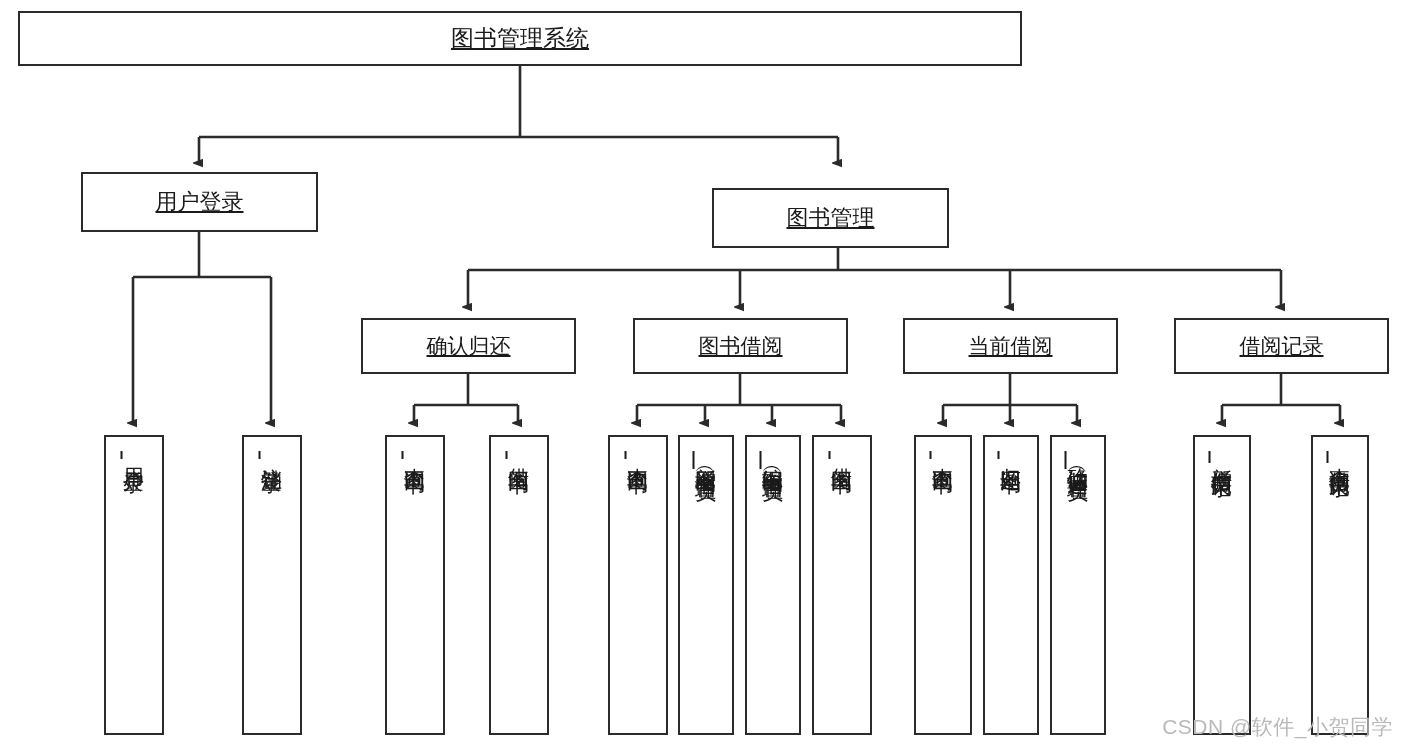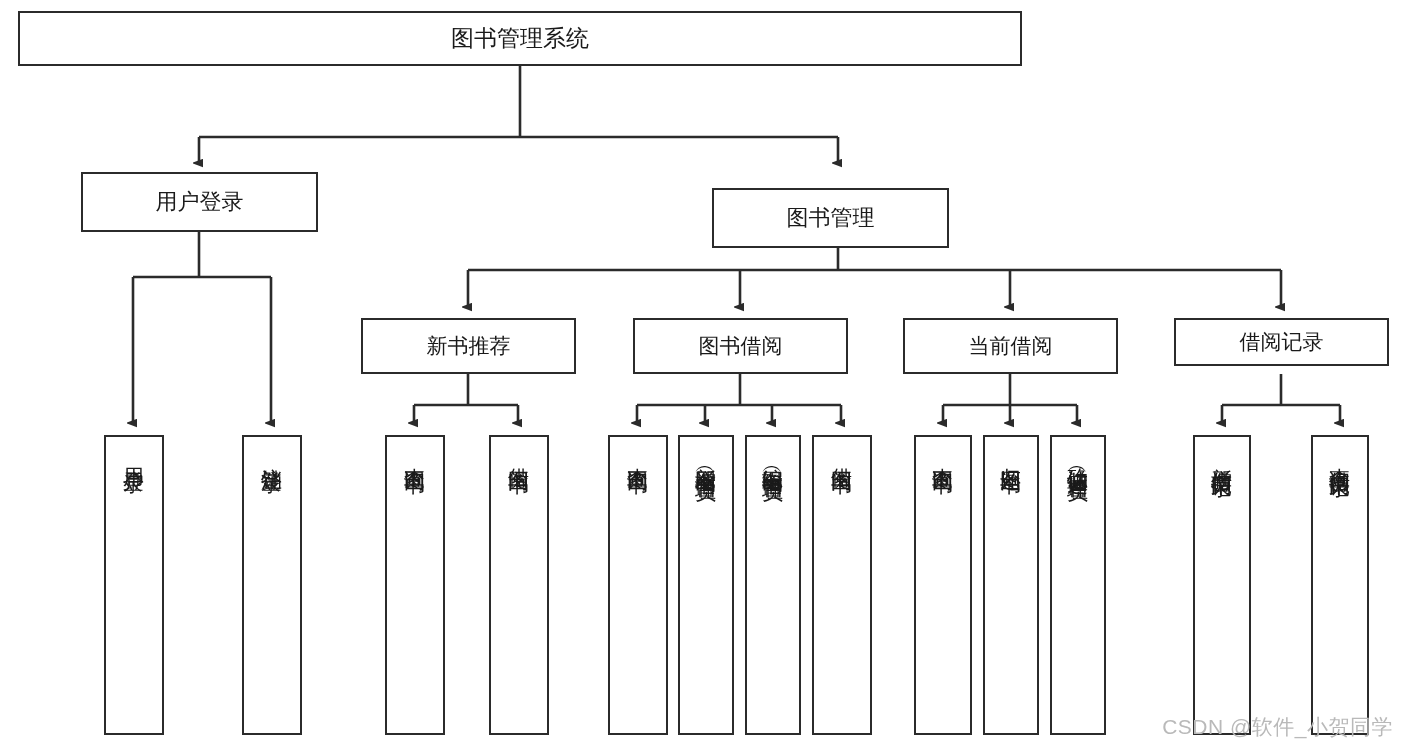--- a/index.html
+++ b/index.html
@@ -29,20 +29,21 @@
   .node {
     position: absolute;
     box-sizing: border-box;
     background: #ffffff;
     border: 2px solid #2b2b2b;
     display: flex;
     align-items: center;
     justify-content: center;
     color: #1a1a1a;
     z-index: 2;
+    text-decoration: underline;
   }
   .node-label {
     display: block;
     text-align: center;
     line-height: 1.12;
     white-space: nowrap;
   }
   .node.root .node-label { font-size: 23px; }
   .node.level1 .node-label { font-size: 22px; }
   .node.level2 .node-label { font-size: 21px; }
@@ -129,32 +130,32 @@
 
   <div class="node level1" style="left:81px; top:172px; width:237px; height:60px;">
     <span class="node-label">用户登录</span>
   </div>
 
   <div class="node level1" style="left:712px; top:172px; width:237px; height:60px;margin-top:16px;">
     <span class="node-label">图书管理</span>
   </div>
 
   <div class="node level2" style="left:361px; top:318px; width:215px; height:56px;">
-    <span class="node-label">新书推荐</span>
+    <span class="node-label">确认归还</span>
   </div>
 
   <div class="node level2" style="left:903px; top:318px; width:215px; height:56px;">
     <span class="node-label">当前借阅</span>
   </div>
 
   <div class="node level2" style="left:633px; top:318px; width:215px; height:56px;">
     <span class="node-label">图书借阅</span>
   </div>
 
-  <div class="node level2" style="left:1174px; top:318px; width:215px; height:48px;">
+  <div class="node level2" style="left:1174px; top:318px; width:215px; height:56px;">
     <span class="node-label">借阅记录</span>
   </div>
 
   <div class="node leaf" style="left:104px; top:435px; width:60px; height:300px;">
     <span class="node-label">用户登录</span>
   </div>
 
   <div class="node leaf" style="left:242px; top:435px; width:60px; height:300px;">
     <span class="node-label">注销登录</span>
   </div>

